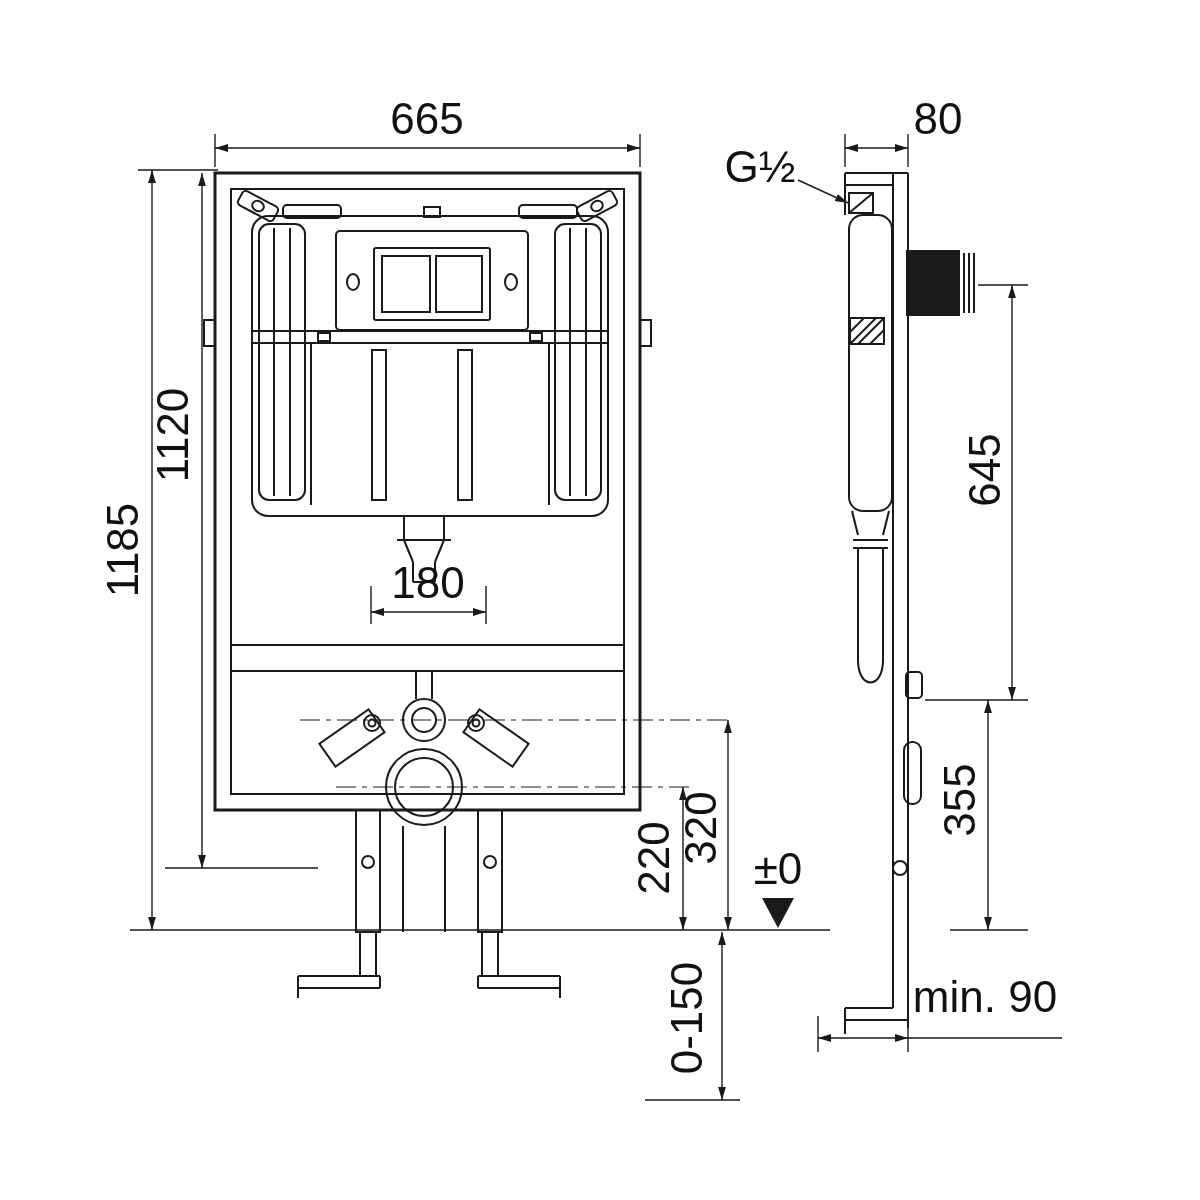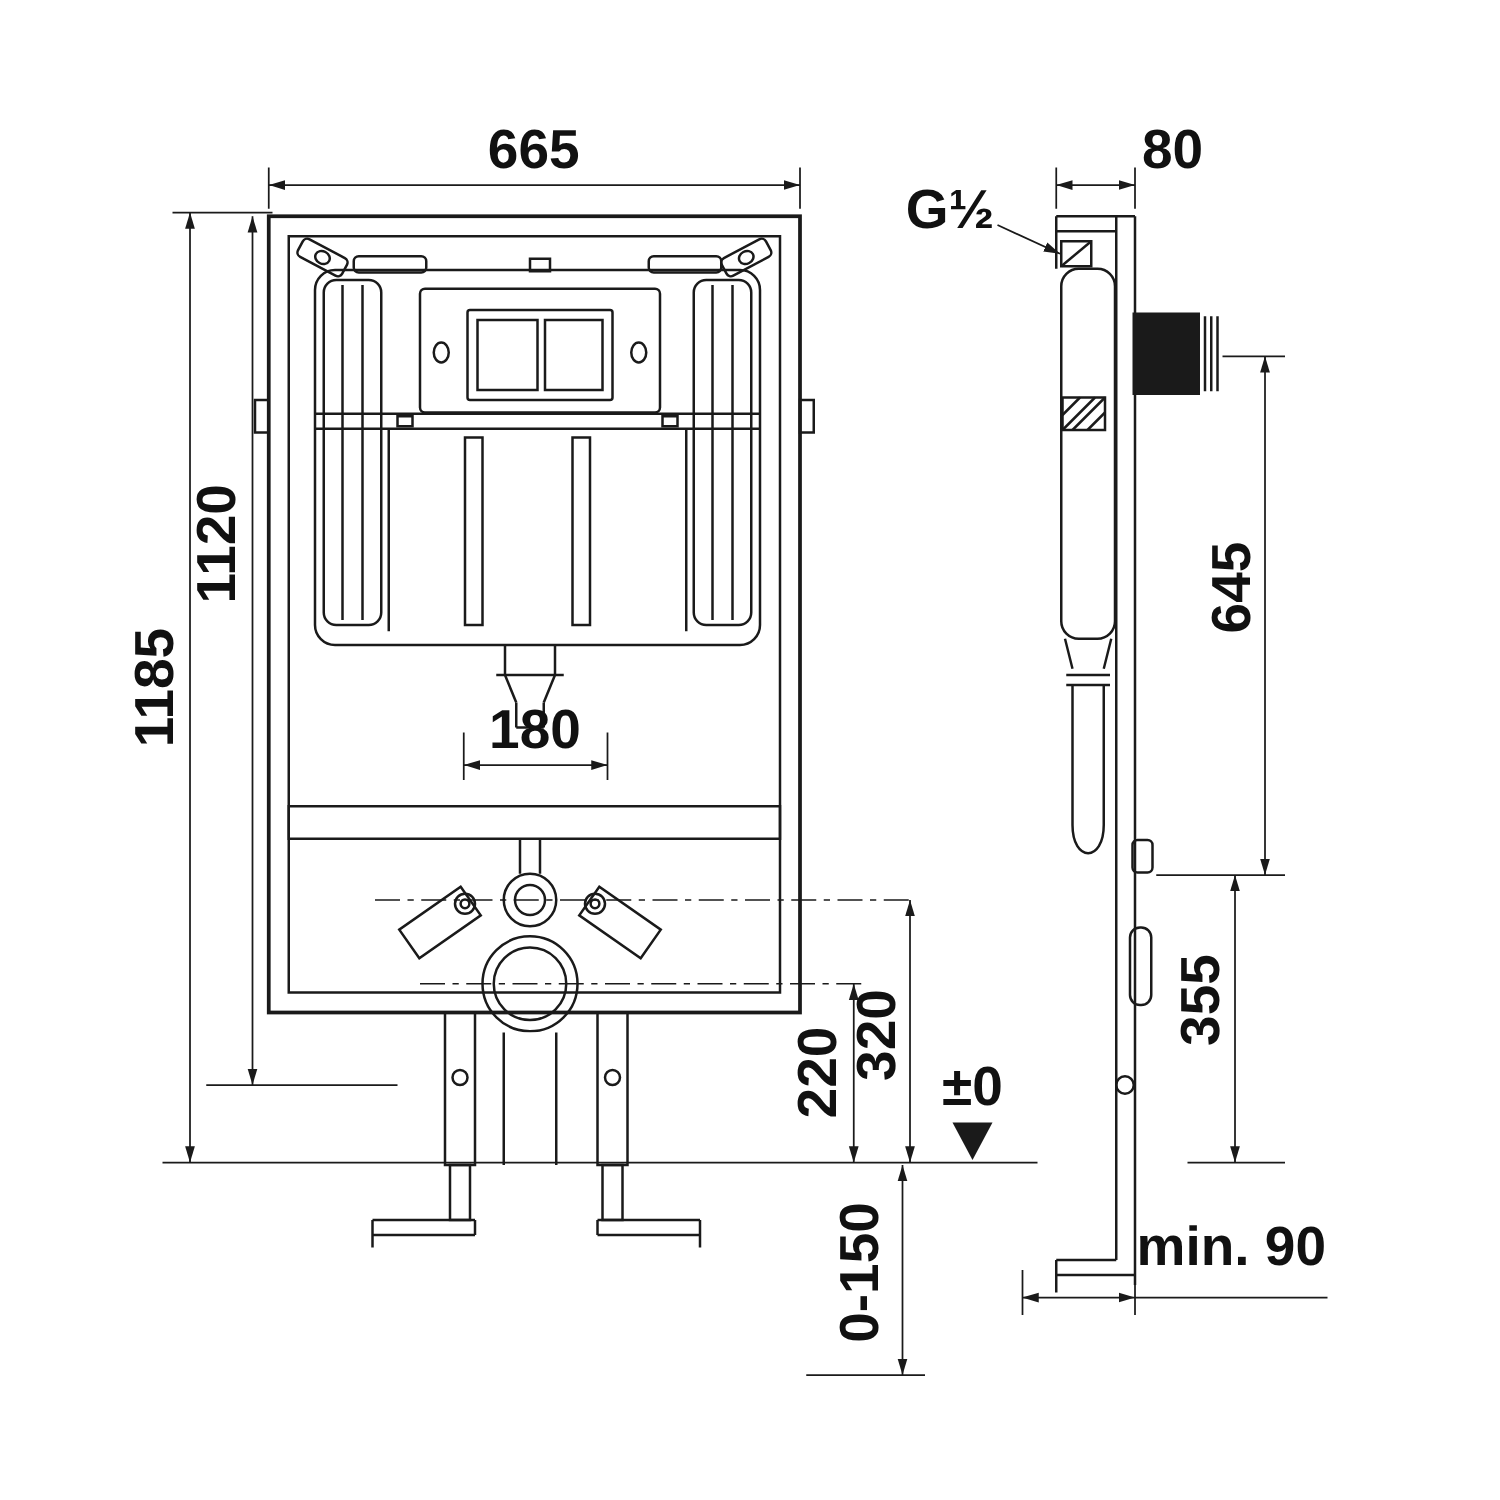--- a/index.html
+++ b/index.html
@@ -1,16 +1,16 @@
 <!DOCTYPE html>
 <html><head>
 <meta charset="utf-8">
 <style>
   html,body{margin:0;padding:0;background:#ffffff;}
-  .canvas{width:1200px;height:1200px;background:#ffffff;position:relative;overflow:hidden;font-weight:bold;}
+  .canvas{width:1200px;height:1200px;background:#ffffff;position:relative;overflow:hidden;}
   svg{display:block;}
   
   .obj line,.obj rect,.obj circle,.obj ellipse,.obj path,.obj polyline{
     stroke:#1a1a1a;stroke-width:2;fill:none;stroke-linecap:butt;}
   .sw3{stroke-width:3 !important;}
   .solid{fill:#1a1a1a !important;stroke:none !important;}
   .whitefill{fill:#ffffff !important;stroke:none !important;}
   
   .ext{stroke:#1a1a1a;stroke-width:1.4;fill:none;}
   .dim{stroke:#1a1a1a;stroke-width:1.4;fill:none;

